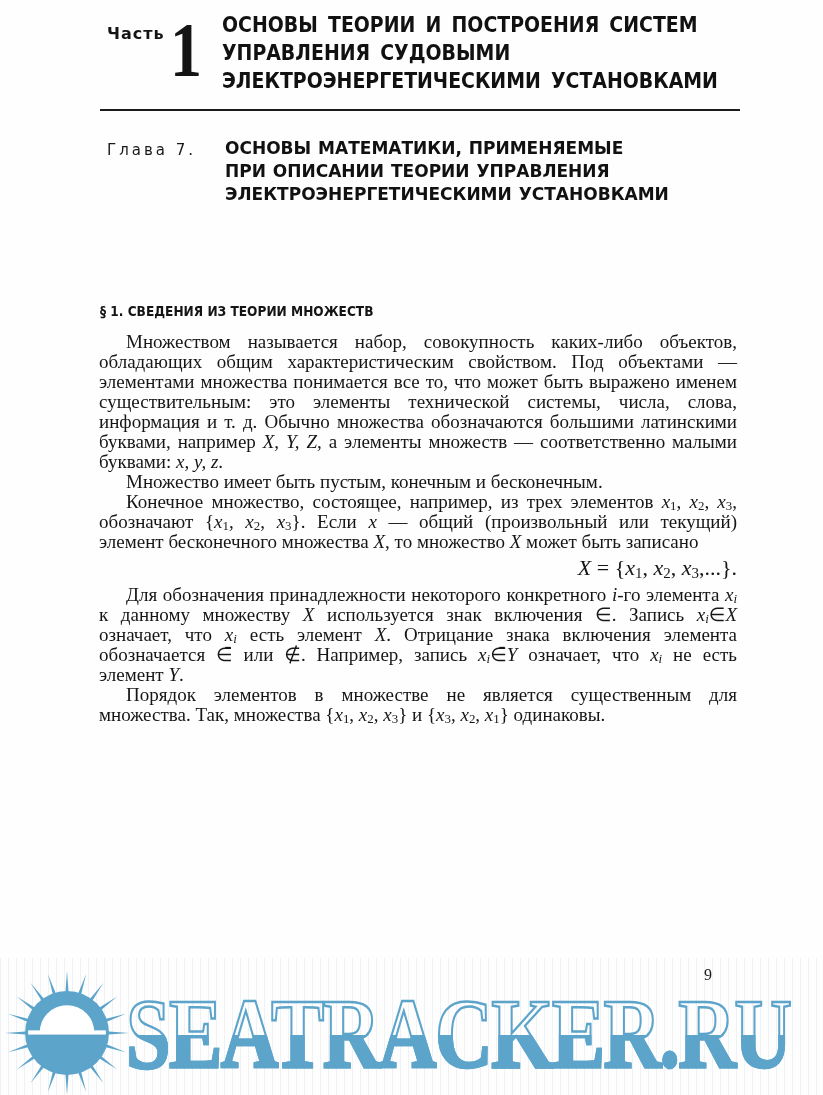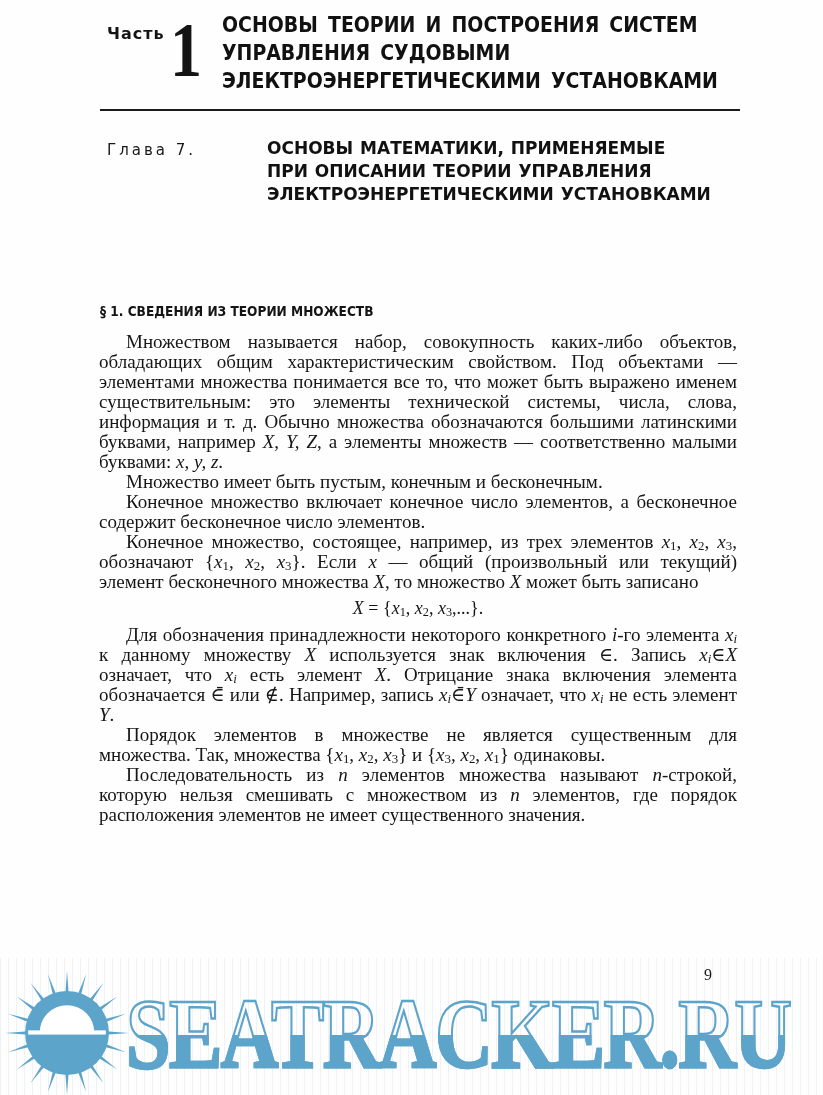--- a/index.html
+++ b/index.html
@@ -31,38 +31,38 @@
   .rule{position:absolute;left:100px;top:109px;width:640px;height:2px;background:#1b1b1b;}
   .chapter-label{
     position:absolute;left:107px;top:141px;
     font-family:"DejaVu Sans","Liberation Sans",sans-serif;
     font-size:15px;letter-spacing:3px;color:#191919;
   }
   .chapter-title{
     position:absolute;left:225px;top:137px;
     font-family:"DejaVu Sans","Liberation Sans",sans-serif;
     font-weight:bold;font-size:17px;line-height:23px;
-    word-spacing:1px;color:#111;white-space:nowrap;margin-left:42px;
+    word-spacing:1px;color:#111;white-space:nowrap;
   }
   
   .section-heading{
     position:absolute;left:100px;top:303px;
     font-family:"DejaVu Sans","Liberation Sans",sans-serif;
     font-weight:bold;font-size:14px;color:#141414;white-space:nowrap;
     transform:scaleX(0.87);transform-origin:left top;
   }
   .body-text{
     position:absolute;left:99px;top:332px;width:638px;
     font-size:19px;line-height:20px;text-align:justify;color:#161616;
     font-family:"Liberation Serif","DejaVu Serif","DejaVu Sans",serif;
   }
-  .body-text p{margin:0;text-indent:27px;}
+  .body-text p{margin:0;text-indent:27px;font-family:Liberation Serif, serif;}
   .body-text sub{font-size:68%;line-height:0;vertical-align:-0.18em;}
   .formula{
-    text-align:center;text-indent:0;font-size:18px;
+    text-align:right;text-indent:0;font-size:22px;
     padding:6px 0 7px 0;
   }
   .page-number{
     position:absolute;left:696px;top:966px;width:24px;text-align:center;
     font-size:16px;color:#1b1b1b;
   }
   
   .scanband{
     position:absolute;left:0;top:958px;width:823px;height:137px;
     background:repeating-linear-gradient(90deg,rgba(120,130,155,0.10) 0 1px,rgba(0,0,0,0) 1px 8px);
@@ -99,26 +99,24 @@
     <div>ОСНОВЫ МАТЕМАТИКИ, ПРИМЕНЯЕМЫЕ</div>
     <div>ПРИ ОПИСАНИИ ТЕОРИИ УПРАВЛЕНИЯ</div>
     <div>ЭЛЕКТРОЭНЕРГЕТИЧЕСКИМИ УСТАНОВКАМИ</div>
   </div>
 
   <div class="section-heading">§ 1. СВЕДЕНИЯ ИЗ ТЕОРИИ МНОЖЕСТВ</div>
 
   <div class="body-text">
     <p>Множеством называется набор, совокупность каких-либо объектов, обладающих общим характеристическим свойством. Под объектами — элементами множества понимается все то, что может быть выражено именем существительным: это элементы технической системы, числа, слова, информация и т. д. Обычно множества обозначаются большими латинскими буквами, например <i>X, Y, Z</i>, а элементы множеств — соответственно малыми буквами: <i>x, y, z</i>.</p>
     <p>Множество имеет быть пустым, конечным и бесконечным.</p>
-    <p>Конечное множество включает конечное число элементов, а бесконечное содержит бесконечное число элементов.</p>
     <p>Конечное множество, состоящее, например, из трех элементов <i>x</i><sub>1</sub>, <i>x</i><sub>2</sub>, <i>x</i><sub>3</sub>, обозначают {<i>x</i><sub>1</sub>, <i>x</i><sub>2</sub>, <i>x</i><sub>3</sub>}. Если <i>x</i> — общий (произвольный или текущий) элемент бесконечного множества <i>X</i>, то множество <i>X</i> может быть записано</p>
     <div class="formula"><i>X</i> = {<i>x</i><sub>1</sub>,  <i>x</i><sub>2</sub>,  <i>x</i><sub>3</sub>,...}.</div>
     <p>Для обозначения принадлежности некоторого конкретного <i>i</i>-го элемента <i>x<sub>i</sub></i> к данному множеству <i>X</i> используется знак включения ∈. Запись <i>x<sub>i</sub></i>∈<i>X</i> означает, что <i>x<sub>i</sub></i> есть элемент <i>X</i>. Отрицание знака включения элемента обозначается ∈̄ или ∉. Например, запись <i>x<sub>i</sub></i>∈̄<i>Y</i> означает, что <i>x<sub>i</sub></i> не есть элемент <i>Y</i>.</p>
     <p>Порядок элементов в множестве не является существенным для множества. Так, множества {<i>x</i><sub>1</sub>, <i>x</i><sub>2</sub>, <i>x</i><sub>3</sub>} и {<i>x</i><sub>3</sub>, <i>x</i><sub>2</sub>, <i>x</i><sub>1</sub>} одинаковы.</p>
-    <p>Последовательность из <i>n</i> элементов множества называют <i>n</i>-строкой, которую нельзя смешивать с множеством из <i>n</i> элементов, где порядок расположения элементов не имеет существенного значения.</p>
   </div>
 
   <div class="page-number">9</div>
 
   <div class="scanband"></div>
 
   <div class="watermark">
     <svg class="sun" viewBox="0 0 120 120" width="126" height="126" aria-hidden="true">
       <defs>
           <polygon id="ray" points="55.5,62 64.5,62 60,1"></polygon>

